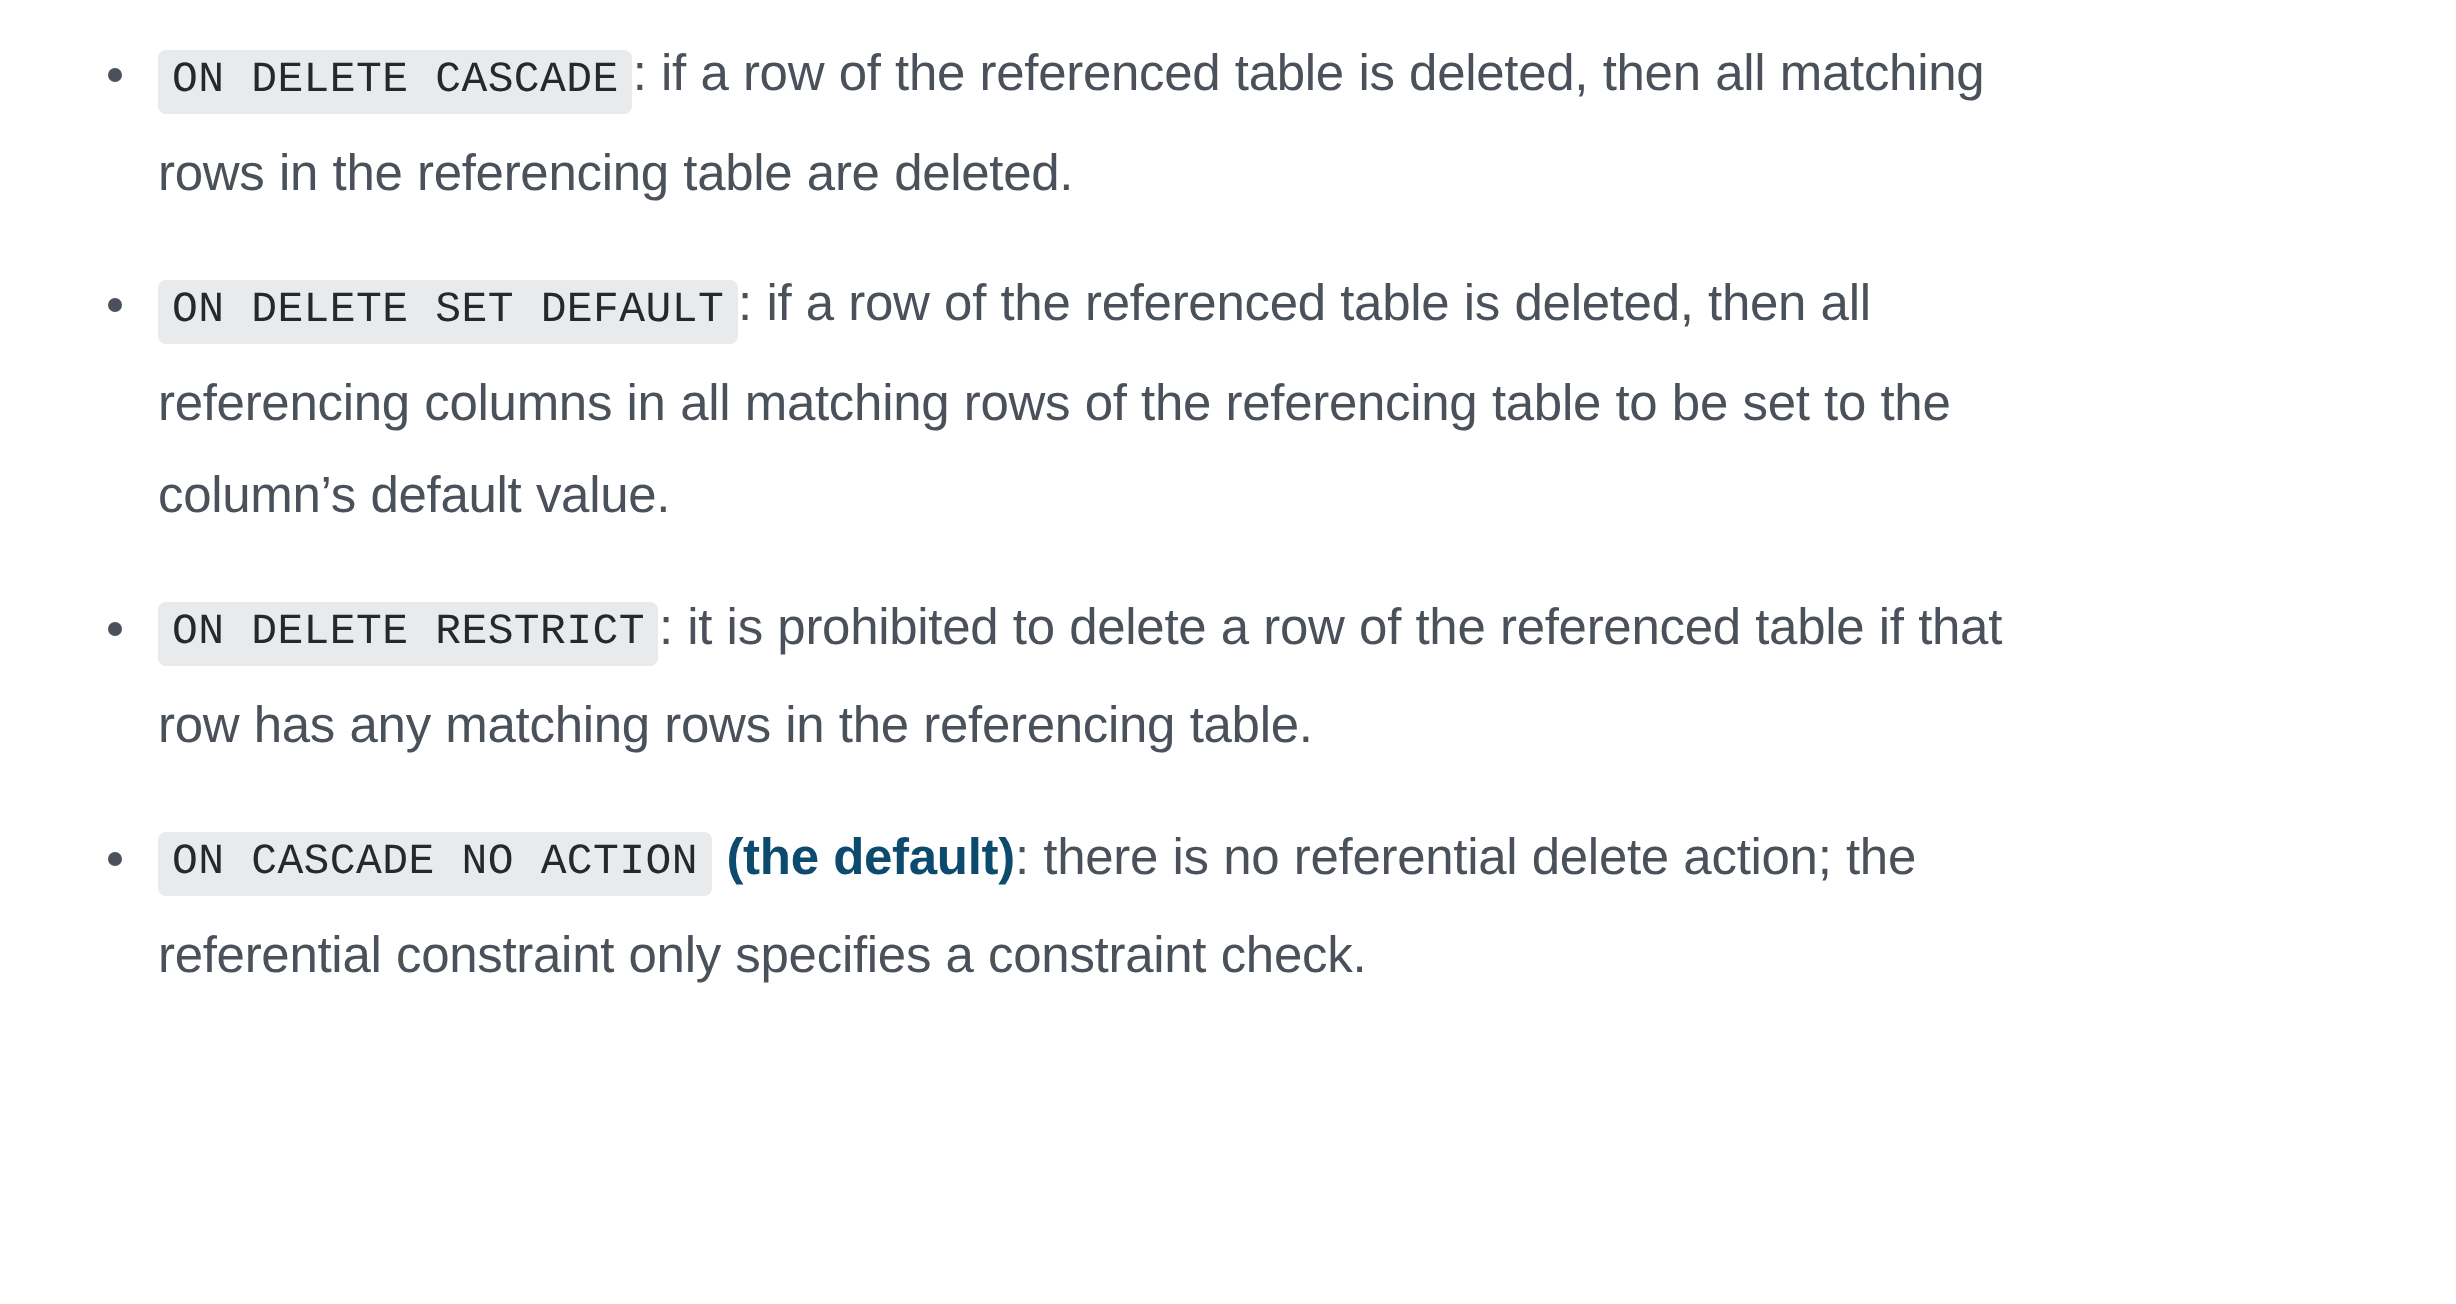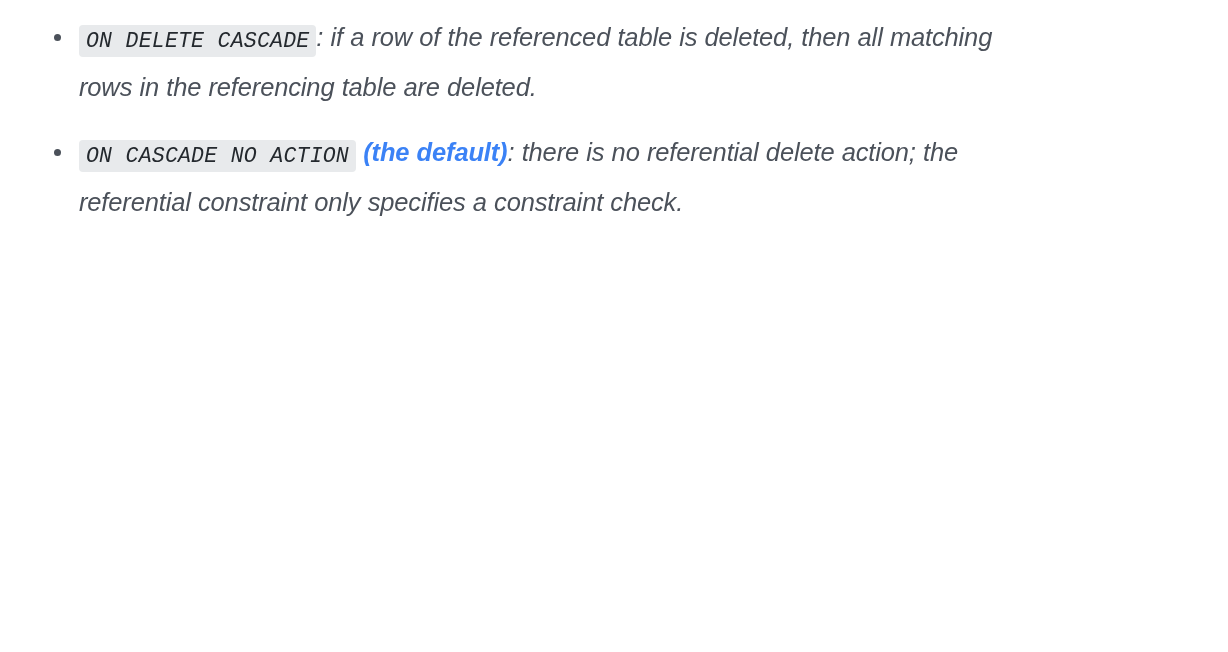--- a/index.html
+++ b/index.html
@@ -11,21 +11,20 @@
     width: 1228px;
     height: 652px;
     font-family: "Liberation Sans", sans-serif;
     -webkit-font-smoothing: antialiased;
   }
 
   .doc {
     box-sizing: border-box;
     width: 1040px;
     padding: 14px 20px 0 20px;
-    font-style: italic;
   }
 
   ul.action-list {
     list-style: none;
     margin: 0;
     padding: 0;
   }
 
   ul.action-list > li {
     position: relative;
@@ -58,38 +57,46 @@
     letter-spacing: 0.2px;
     background: #e8eaec;
     color: #24292e;
     border-radius: 4px;
     padding: 3.5px 7px 4.5px 7px;
     white-space: pre;
   }
 
   strong.bold-note {
     font-weight: bold;
-    color: #3b82f6;
+    color: #0c4a6e;
   }
 
   .desc { }
 </style>
 </head>
 <body>
 
 <div class="doc">
   <ul class="action-list">
 
     <li>
       <span class="bullet-dot"></span>
       <code class="kw">ON DELETE CASCADE</code><span class="desc">: if a row of the referenced table is deleted, then all matching rows in the referencing table are deleted.</span>
     </li>
 
 
+    <li>
+      <span class="bullet-dot"></span>
+      <code class="kw">ON DELETE SET DEFAULT</code><span class="desc">: if a row of the referenced table is deleted, then all referencing columns in all matching rows of the referencing table to be set to the column’s default value.</span>
+    </li>
 
+    <li>
+      <span class="bullet-dot"></span>
+      <code class="kw">ON DELETE RESTRICT</code><span class="desc">: it is prohibited to delete a row of the referenced table if that row has any matching rows in the referencing table.</span>
+    </li>
 
     <li>
       <span class="bullet-dot"></span>
       <code class="kw">ON CASCADE NO ACTION</code> <strong class="bold-note">(the default)</strong><span class="desc">: there is no referential delete action; the referential constraint only specifies a constraint check.</span>
     </li>
 
   </ul>
 </div>
 
 </body></html>

